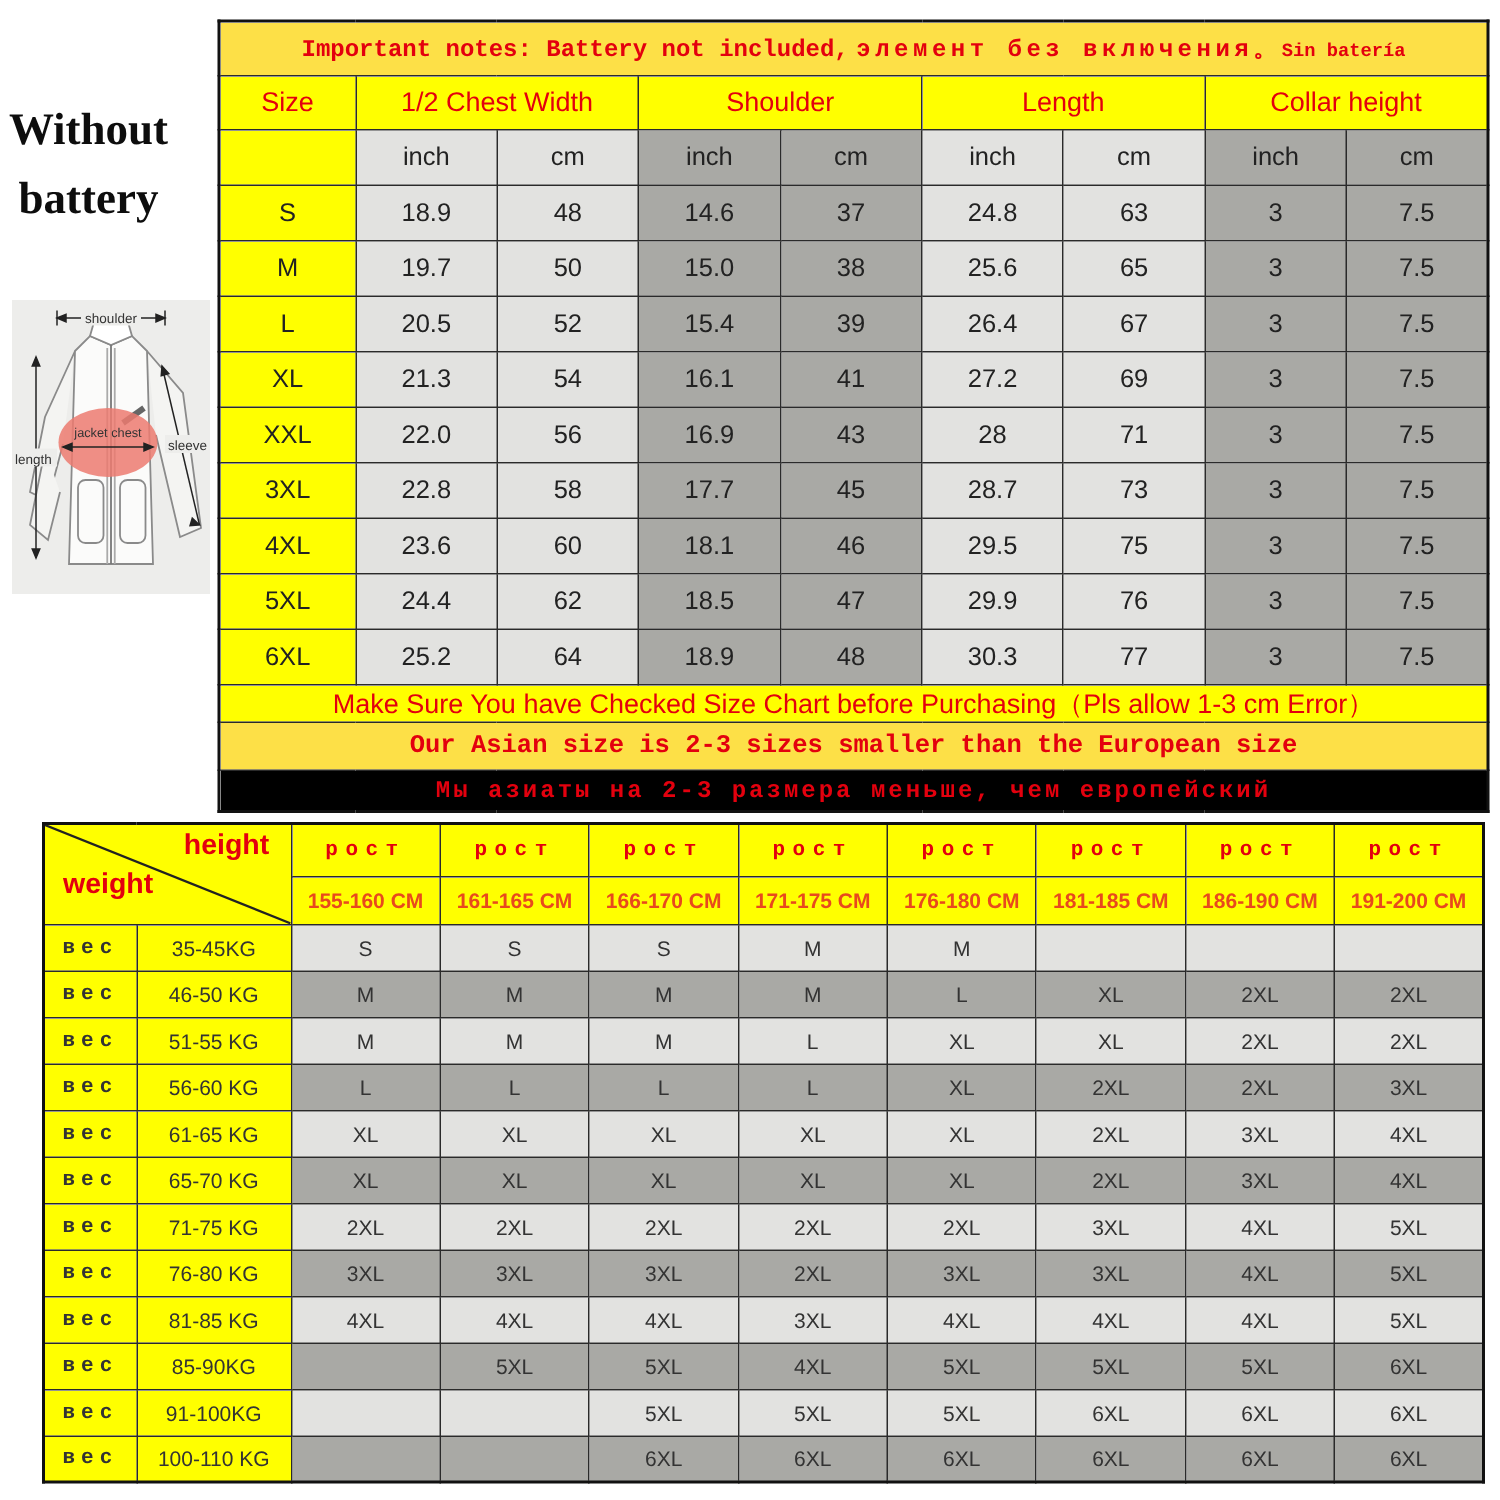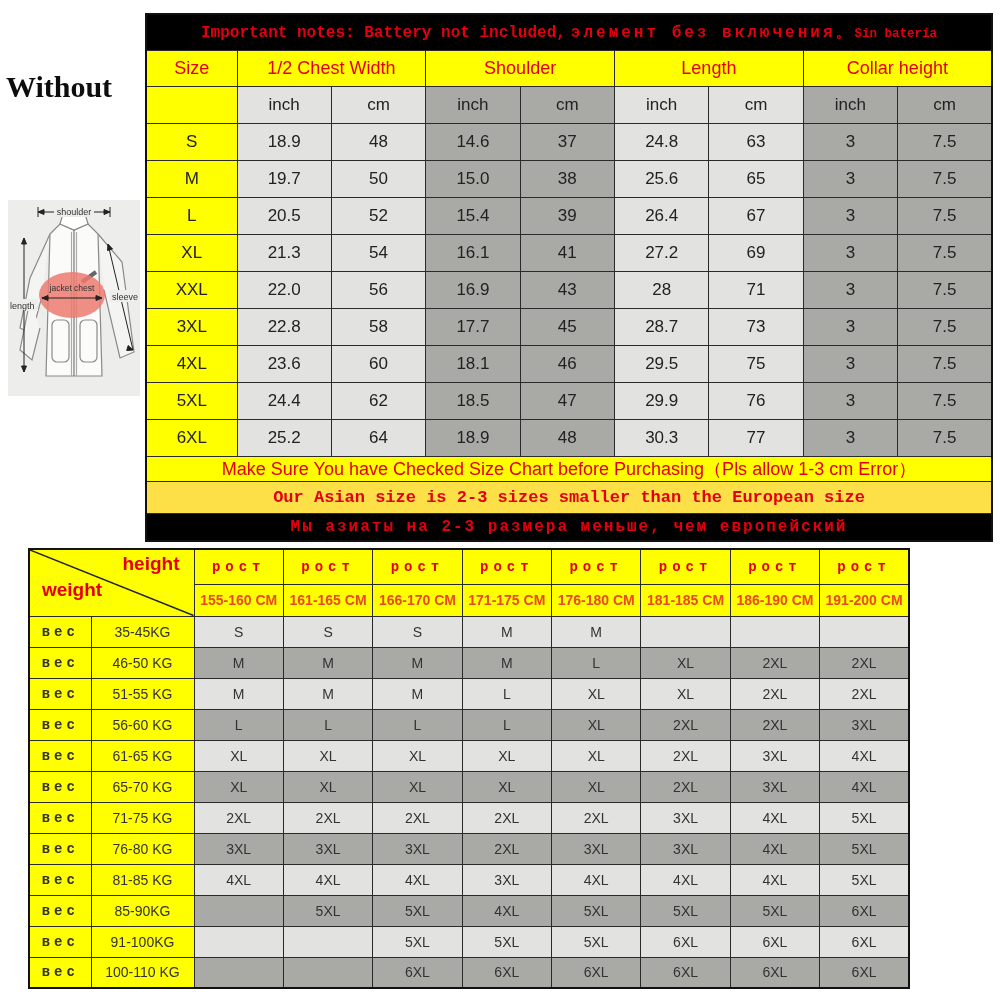--- a/index.html
+++ b/index.html
@@ -16,59 +16,60 @@
     position: absolute; left: 8px; top: 200px; width: 132px; height: 196px;
     background: #ededeb;
   }
 
   table { border-collapse: collapse; table-layout: fixed; }
   td { border: 1px solid #2a2a2a; text-align: center; vertical-align: middle; overflow: hidden; white-space: nowrap; }
 
   
   #size-table { position: absolute; left: 145px; top: 13px; width: 848px; border: 2px solid #111; }
   .note-row td {
-    background: #000000; height: 36px; color: #e3000e;
+    background: #fde047; height: 36px; color: #e3000e;
     font-family: "Liberation Mono", monospace; font-weight: bold; font-size: 16px;
   }
   .note-ru { letter-spacing: 3px; margin-left: 5px; }
   .note-es { font-size: 12.5px; }
   .group-h { background: #ffff00; color: #e3000e; font-size: 18px; height: 36px; }
   .size-col { background: #ffff00; }
   .unit-row td, #size-rows td { height: 37px; font-size: 17px; color: #222; }
   .light { background: #e2e2e0; }
   .dark  { background: #a9a9a5; }
   .size-name { color: #e3000e; font-size: 17px; }
   .f1 td { background: #ffff00; color: #e3000e; font-size: 18px; height: 25px; }
   .f2 td { background: #fde047; color: #e3000e; height: 32px;
            font-family: "Liberation Mono", monospace; font-weight: bold; font-size: 17px; }
   .f3 td { background: #000000; color: #e3000e; height: 28px; letter-spacing: 2px;
            font-family: "Liberation Mono", monospace; font-weight: bold; font-size: 16px; }
 
   
-  #fit-table { position: absolute; left: 28px; top: 548px; width: 882px; border: 2px solid #111; }
+  #fit-table { position: absolute; left: 28px; top: 548px; width: 962px; border: 2px solid #111; }
   .corner { background: #ffff00; position: relative; padding: 0; }
   .corner svg { position: absolute; left: 0; top: 0; width: 100%; height: 100%; display: block; }
   .h-label { position: absolute; top: 3px; right: 14px; color: #e3000e; font-weight: bold; font-size: 19px; }
   .w-label { position: absolute; bottom: 15px; left: 12px; color: #e3000e; font-weight: bold; font-size: 19px; }
   .rost  { background: #ffff00; color: #e3000e; height: 35px; letter-spacing: 5px;
            font-family: "Liberation Mono", monospace; font-weight: bold; font-size: 14px; }
   .range { background: #ffff00; color: #e8491d; font-weight: bold; font-size: 14px; height: 32px; }
   .ves   { background: #ffff00; color: #e3000e; letter-spacing: 4px;
            font-family: "Liberation Mono", monospace; font-weight: bold; font-size: 13px; }
   .wt    { background: #ffff00; color: #e8491d; font-size: 14px; }
   #fit-rows td { height: 31px; font-size: 14px; color: #333; }
 
   
   .dg-label { font-family: "Liberation Sans", sans-serif; fill: #333; }
 </style>
 </head>
 <body>
 
 <div id="without-battery">
   <div>Without</div>
+  <div>battery</div>
 </div>
 
 <div id="diagram-box">
   <svg width="132" height="196" viewBox="0 0 132 196">
 
     <g stroke="#8a8a8a" fill="#fbfbfa" stroke-width="1.2">
 
       <path d="M42,34 L22,78 L12,128 L24,134 L34,96" fill="#f4f4f2"></path>
       <path d="M22,100 L12,150 L24,160 L32,128" fill="#f4f4f2"></path>
 

